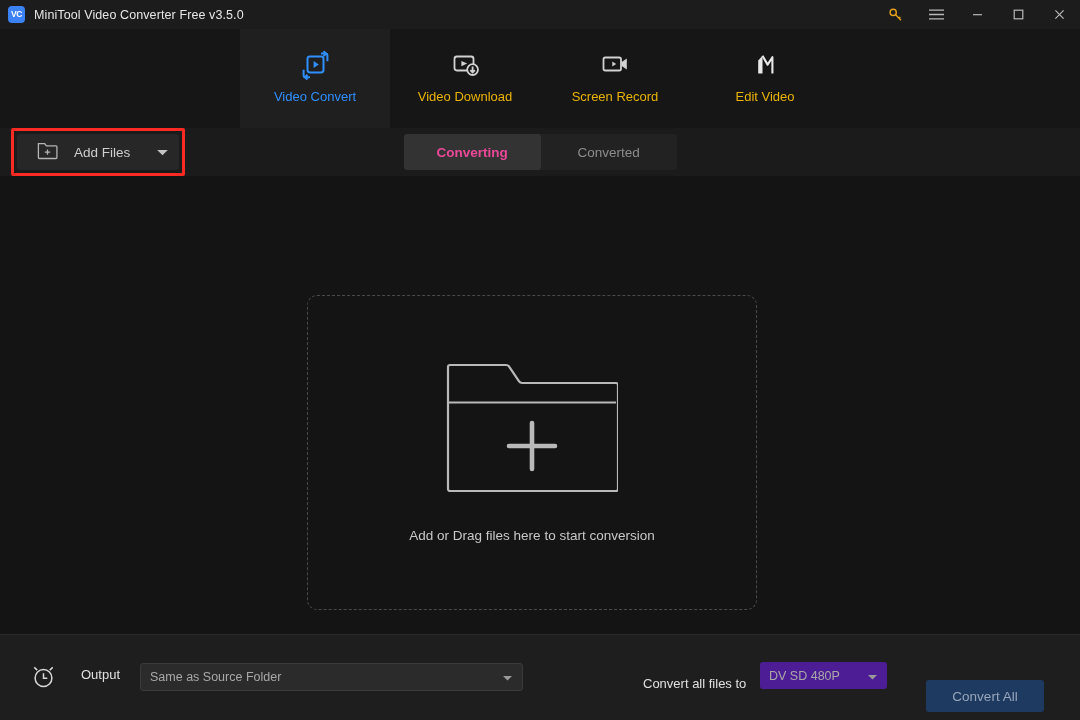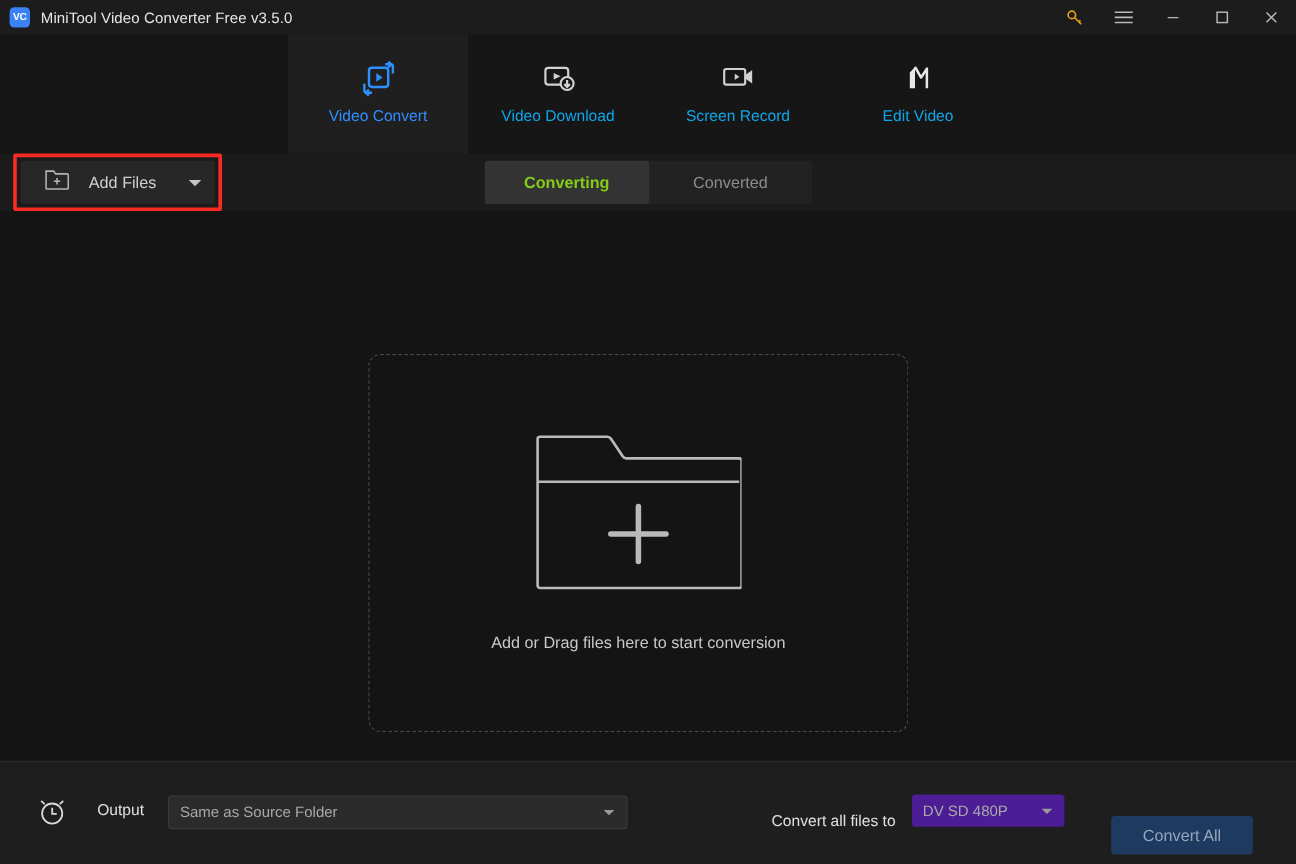--- a/index.html
+++ b/index.html
@@ -60,21 +60,21 @@
     background: #161616;
     display: flex;
     position: relative;
   }
   .nav-spacer-l { width: 240px; flex: 0 0 240px; }
   .nav-tab {
     width: 150px; flex: 0 0 150px;
     display: flex; flex-direction: column;
     align-items: center; justify-content: flex-start;
     padding-top: 14px;
-    color: #0ea5e9;
+    color: #eab308;
   }
   .nav-tab .nav-icon {
     height: 44px;
     display: flex; align-items: center; justify-content: center;
   }
   .nav-tab .nav-label {
     font-size: 13px; margin-top: 2px; white-space: nowrap;
   }
   .nav-tab.active {
     background: #1f1f1f;
@@ -115,21 +115,21 @@
     height: 36px; width: 273px;
     background: #222222;
     border-radius: 3px;
     display: flex;
   }
   .seg {
     flex: 1; display: flex; align-items: center; justify-content: center;
     font-size: 13.5px; color: #8c8c8c; border-radius: 3px;
   }
   .seg.active {
-    background: #333333; color: #84cc16; font-weight: bold;
+    background: #333333; color: #ec4899; font-weight: bold;
   }
 
   
   .main {
     flex: 1 1 auto;
     background: #141414;
     position: relative;
   }
   .dropzone {
     position: absolute;

